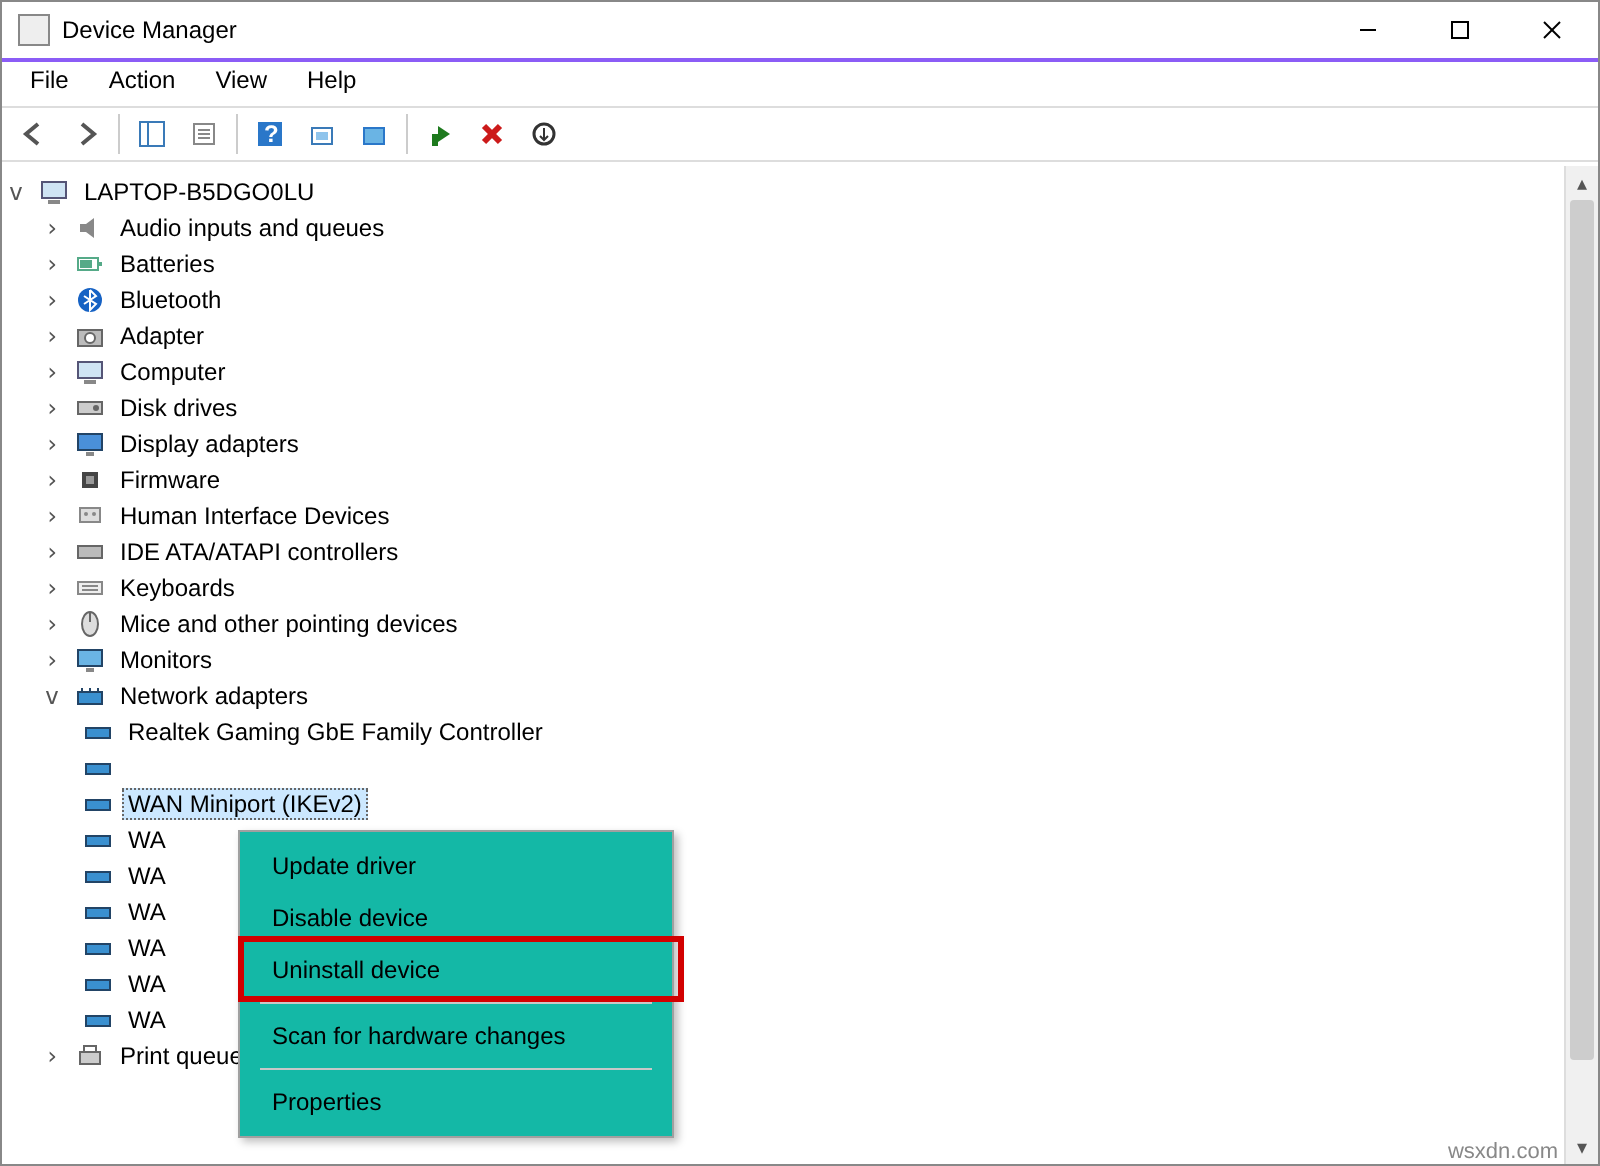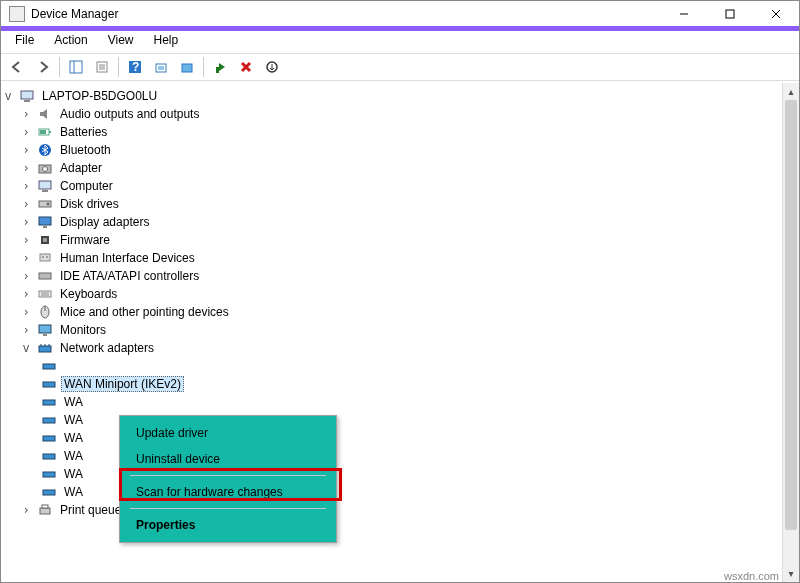--- a/index.html
+++ b/index.html
@@ -1,17 +1,17 @@
 <!DOCTYPE html>
 <html><head>
 <meta charset="utf-8">
 <style>
   *{box-sizing:border-box;margin:0;padding:0;font-family:"Segoe UI",Tahoma,sans-serif;font-size:12px;color:#000}
   body{background:#fff;width:800px;height:583px;overflow:hidden;position:relative;border:1px solid #888}
-  .titlebar{height:30px;display:flex;align-items:center;padding:0 0 0 8px;border-bottom:5px solid #8b5cf6}
+  .titlebar{height:30px;display:flex;align-items:center;padding:0 0 0 8px;border-bottom:2px solid #8b5cf6}
   .appicon{width:16px;height:16px;background:#eee;border:1px solid #888;margin-right:6px}
   .title{flex:1;font-size:12px}
   .winbtns{display:flex}
   .winbtn{width:46px;height:30px;display:flex;align-items:center;justify-content:center;font-size:14px}
   .menubar{height:22px;display:flex;align-items:flex-start;padding:0 6px;gap:4px}
   .menuitem{padding:2px 8px}
   .toolbar{height:28px;display:flex;align-items:center;padding:0 4px;gap:2px;border-top:1px solid #ddd;border-bottom:1px solid #ddd}
   .tbtn{width:24px;height:24px;display:flex;align-items:center;justify-content:center;border:1px solid transparent}
   .tsep{width:1px;height:20px;background:#ccc;margin:0 2px}
   .tree{position:absolute;top:82px;left:0;right:18px;bottom:10px;overflow:hidden;padding:4px 0}
@@ -20,21 +20,21 @@
   .exp{width:14px;text-align:center;color:#555;font-family:monospace;display:inline-block}
   .ic{width:16px;height:16px;margin:0 4px;display:inline-flex;align-items:center;justify-content:center}
   .lbl{padding:1px 3px}
   .lbl.sel{background:#cce8ff;border:1px dotted #666;padding:0 2px}
   .scrollbar{position:absolute;right:0;top:82px;bottom:0;width:17px;background:#f0f0f0;border-left:1px solid #ddd}
   .sarrow{height:17px;display:flex;align-items:center;justify-content:center;color:#555;font-size:10px}
   .thumb{position:absolute;left:2px;right:2px;top:17px;height:430px;background:#cdcdcd;border-radius:2px}
   .ctxmenu{position:absolute;left:118px;top:414px;width:218px;background:#14b8a6;border:1px solid #a0a0a0;box-shadow:2px 2px 4px rgba(0,0,0,.25);padding:4px 2px;z-index:5}
   .ctxitem{height:26px;display:flex;align-items:center;padding:0 14px;font-size:12px}
   .ctxsep{height:1px;background:#c8c8c8;margin:3px 8px}
-  .ctxbold{font-weight:700}
+  .ctxbold{font-weight:400}
   .redbox{position:absolute;left:118px;top:467px;width:223px;height:33px;border:3px solid #d20000;z-index:6;pointer-events:none}
   .watermark{position:absolute;right:20px;bottom:0;font-size:11px;color:#888}
   svg{display:block}
 </style>
 </head>
 <body>
 
 <div class="titlebar">
   <span class="appicon"></span>
   <span class="title">Device Manager</span>
@@ -143,21 +143,21 @@
     </div>
 
   <div class="row">
       <span class="ind"></span>
       <span class="exp">›</span>
       <span class="ic">
         <svg width="14" height="14">
           <path d="M2 5 L5 5 L9 2 L9 12 L5 9 L2 9 Z" fill="#888"></path>
         </svg>
       </span>
-      <span class="lbl">Audio outputs and outputs</span>
+      <span class="lbl">Audio inputs and queues</span>
     </div>
   <div class="row">
       <span class="ind"></span>
       <span class="exp">›</span>
       <span class="ic">
         <svg width="14" height="10">
           <rect x="1" y="2" width="10" height="6" fill="none" stroke="#5a8"></rect>
           <rect x="11" y="4" width="2" height="2" fill="#5a8"></rect>
           <rect x="2" y="3" width="6" height="4" fill="#5a8"></rect>
         </svg>
@@ -302,20 +302,30 @@
     </div>
 
   <div class="row">
       <span class="ind"></span>
       <span class="ind"></span>
       <span class="ic">
         <svg width="14" height="10">
           <rect x="1" y="3" width="12" height="5" fill="#3a90d0" stroke="#246"></rect>
         </svg>
       </span>
+      <span class="lbl">Realtek Gaming GbE Family Controller</span>
+    </div>
+  <div class="row">
+      <span class="ind"></span>
+      <span class="ind"></span>
+      <span class="ic">
+        <svg width="14" height="10">
+          <rect x="1" y="3" width="12" height="5" fill="#3a90d0" stroke="#246"></rect>
+        </svg>
+      </span>
     </div>
   <div class="row">
       <span class="ind"></span>
       <span class="ind"></span>
       <span class="ic">
         <svg width="14" height="10">
           <rect x="1" y="3" width="12" height="5" fill="#3a90d0" stroke="#246"></rect>
         </svg>
       </span>
       <span class="lbl sel">WAN Miniport (IKEv2)</span>
@@ -395,20 +405,21 @@
 </div>
 
 <div class="scrollbar">
   <div class="sarrow">▴</div>
   <div class="thumb"></div>
   <div class="sarrow" style="position:absolute;bottom:0;left:0;right:0">▾</div>
 </div>
 
 <div class="ctxmenu">
   <div class="ctxitem">Update driver</div>
+  <div class="ctxitem">Disable device</div>
   <div class="ctxitem">Uninstall device</div>
   <div class="ctxsep"></div>
   <div class="ctxitem">Scan for hardware changes</div>
   <div class="ctxsep"></div>
   <div class="ctxitem ctxbold">Properties</div>
 </div>
 
 <div class="redbox"></div>
 
 <div class="watermark">wsxdn.com</div>

